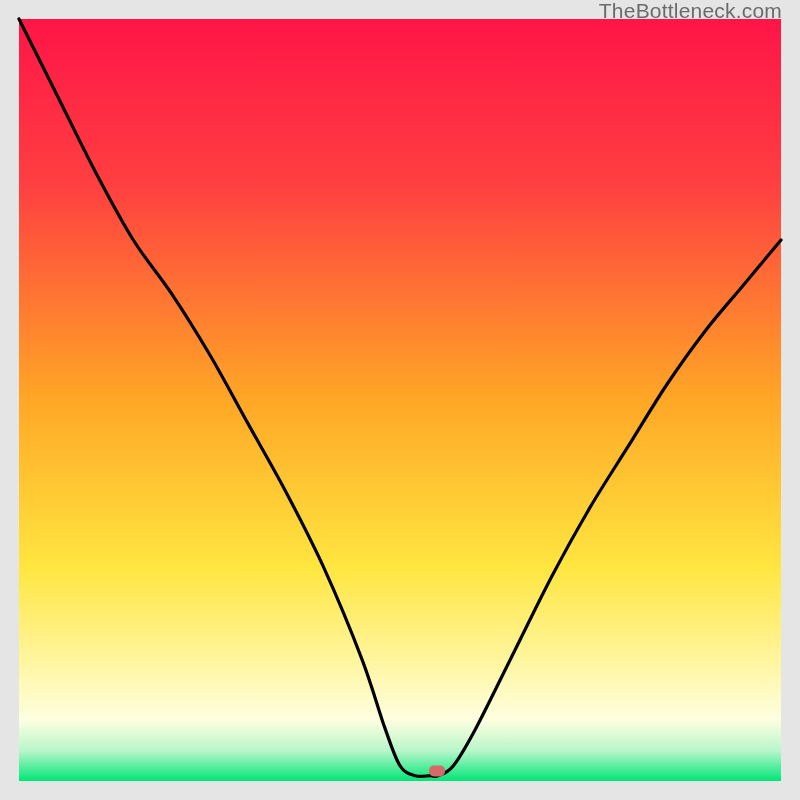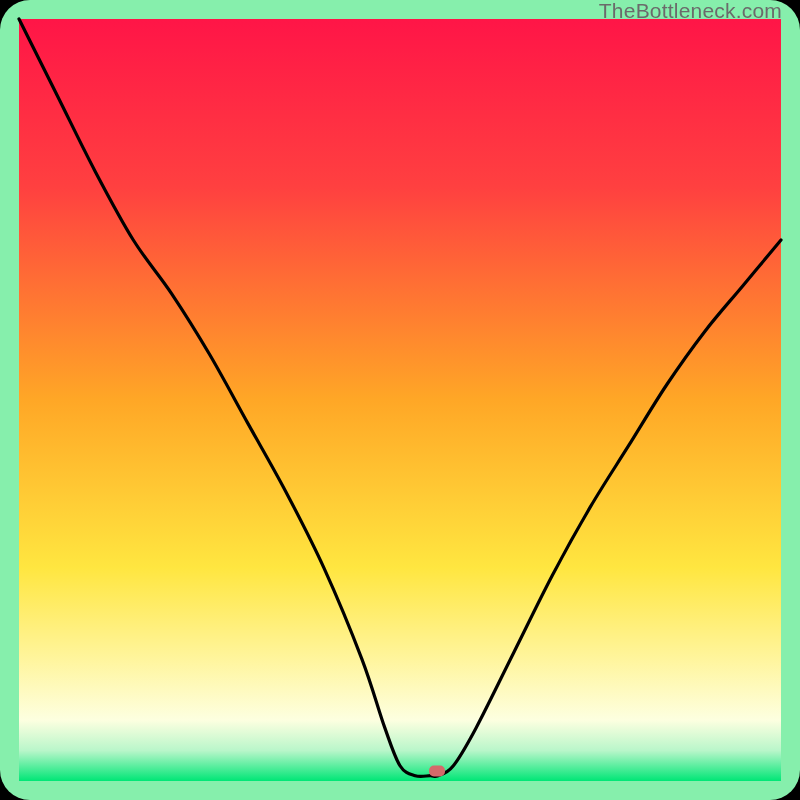--- a/index.html
+++ b/index.html
@@ -8,22 +8,21 @@
     background: #000;
     width: 800px;
     height: 800px;
     overflow: hidden;
     font-family: Arial, Helvetica, sans-serif;
   }
   .chart-wrap {
     position: relative;
     width: 800px;
     height: 800px;
-    background: #86efac;
-    border-radius: 30px;
+    background: #e5e5e5;
   }
   .plot-bg {
     position: absolute;
     left: 19px;
     top: 19px;
     width: 762px;
     height: 762px;
     
   }
   .watermark {

